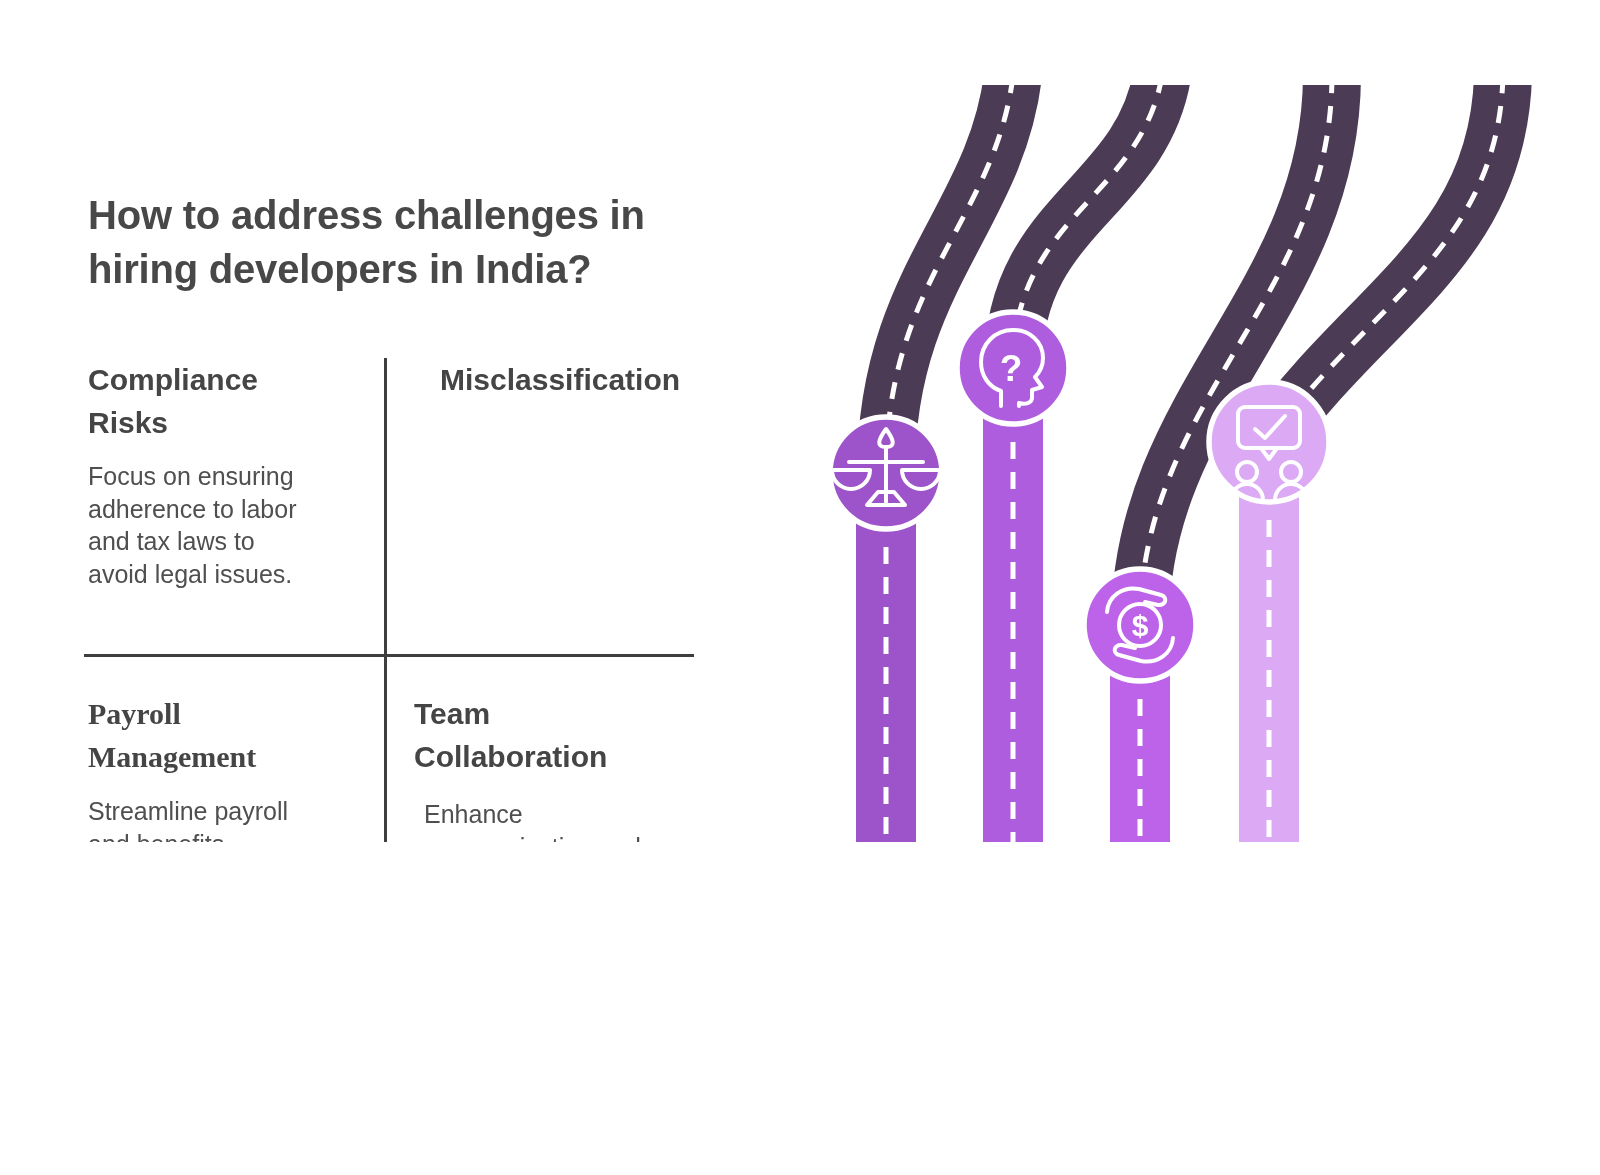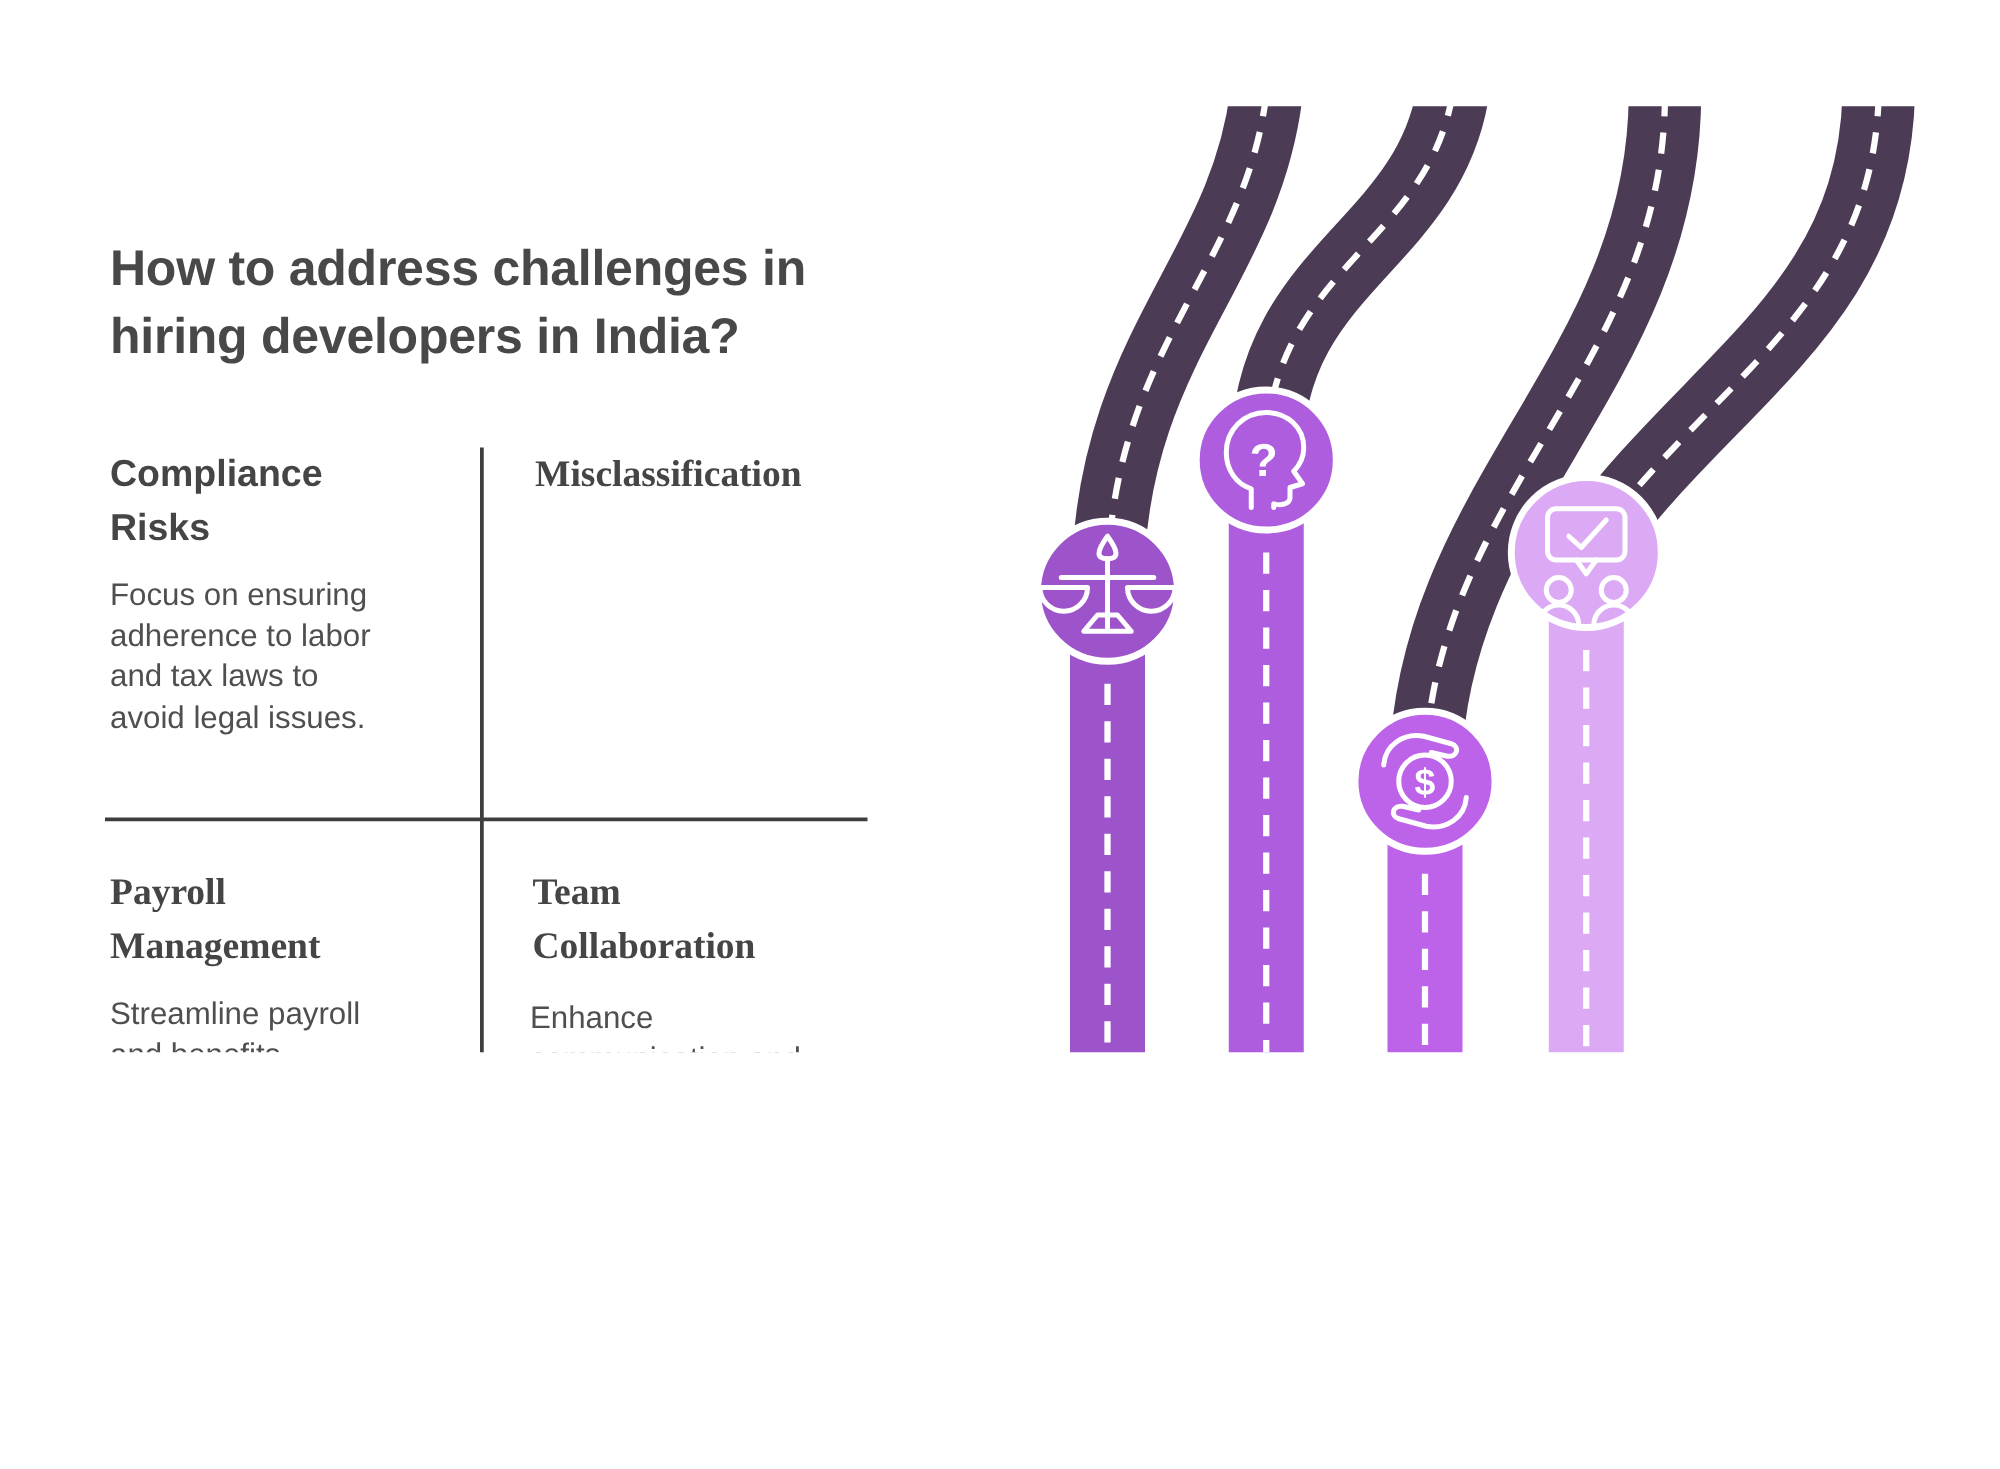--- a/index.html
+++ b/index.html
@@ -21,25 +21,25 @@
     font-size:30px;line-height:43px;font-weight:700;color:#454545;
   }
   .q-body{
     font-size:25px;line-height:32.5px;font-weight:400;color:#4f4f4f;
   }
   .divider{background:#3e3e3e;}
   #divider-vertical{left:384px;top:358px;width:3px;height:635px;}
   #divider-horizontal{left:84px;top:654px;width:610px;height:3px;}
   #q1-heading{left:88px;top:358px;width:280px;}
   #q1-body{left:88px;top:460px;width:300px;}
-  #q2-heading{left:428px;top:358px;width:300px;font-family:Liberation Serif, serif;}
+  #q2-heading{left:440px;top:358px;width:300px;}
   #q2-body{left:423px;top:420px;width:300px;}
   #q3-heading{left:88px;top:692px;width:280px;font-family:Liberation Serif, serif;}
   #q3-body{left:88px;top:795px;width:300px;}
-  #q4-heading{left:426px;top:692px;width:300px;font-family:Liberation Serif, serif;}
+  #q4-heading{left:414px;top:692px;width:300px;}
   #q4-body{left:424px;top:798px;width:300px;}
   #roadmap-svg{left:0;top:0;}
   .road{fill:none;stroke-width:58;}
   .center-dash{fill:none;stroke:#ffffff;stroke-width:5;stroke-dasharray:17 13;}
   .milestone{stroke:#ffffff;stroke-width:5.5;}
   .icon{fill:none;stroke:#ffffff;stroke-width:4;stroke-linecap:round;stroke-linejoin:round;}
   .icon-glyph{fill:#ffffff;font-family:"Liberation Sans",sans-serif;font-weight:700;text-anchor:middle;}
 </style>
 </head>
 <body>

